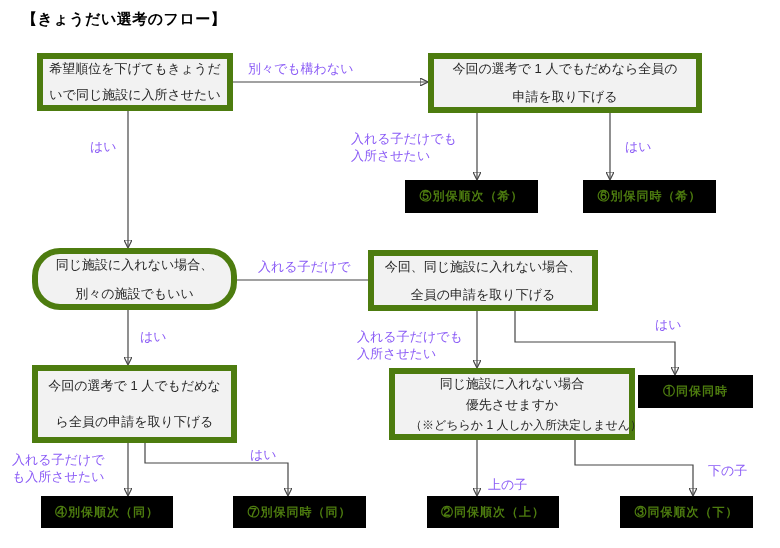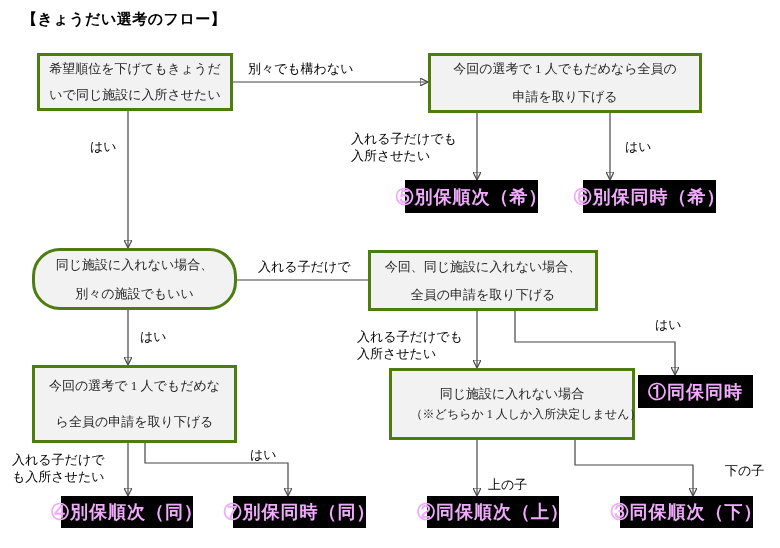--- a/index.html
+++ b/index.html
@@ -1,72 +1,72 @@
 <!DOCTYPE html>
 <html><head>
 <meta charset="utf-8">
 <style>
   html,body{margin:0;padding:0;background:#ffffff;}
   .stage{
     position:relative;width:780px;height:548px;background:#ffffff;
-    font-family:Liberation Serif, serif;color:#1f1f1f;
+    font-family:Liberation Sans, sans-serif;color:#1f1f1f;
     overflow:hidden;
   }
   .title{
     position:absolute;left:22px;top:10px;margin:0;
     font-size:15px;font-weight:bold;color:#000;letter-spacing:0.5px;
   }
   .connectors{position:absolute;left:0;top:0;width:780px;height:548px;}
   .connectors path{stroke:#454545;stroke-width:1.2;fill:none;}
   .box{
-    position:absolute;background:#f2f2f2;border:3px solid #4d7c0f;
+    position:absolute;background:#f2f2f2;border:6px solid #4d7c0f;
     display:flex;flex-direction:column;justify-content:center;align-items:center;
     text-align:center;font-size:13px;color:#262626;box-sizing:border-box;
   }
   .box .bl{display:block;white-space:nowrap;}
   #box-a{left:37px;top:53px;width:196px;height:58px;}
   #box-a .bl{line-height:26px;}
   #box-b{left:428px;top:53px;width:274px;height:60px;}
   #box-b .bl{line-height:28px;}
   #box-c{left:32px;top:248px;width:205px;height:62px;border-radius:28px;}
   #box-c .bl{line-height:29px;}
   #box-d{left:368px;top:250px;width:230px;height:61px;}
   #box-d .bl{line-height:28px;}
   #box-e{left:32px;top:365px;width:205px;height:78px;}
   #box-e .bl{line-height:36px;}
   #box-f{left:389px;top:368px;width:246px;height:72px;}
   #box-f .bl{line-height:21px;}
   #box-f .bl.small{font-size:12px;margin-left:28px;}
   .result{
-    position:absolute;background:#000000;color:#f0abfc;
+    position:absolute;background:#000000;color:#4d7c0f;
     display:flex;justify-content:center;align-items:center;
-    font-size:18px;font-weight:bold;letter-spacing:1px;box-sizing:border-box;
+    font-size:12px;font-weight:bold;letter-spacing:1px;box-sizing:border-box;
     white-space:nowrap;
   }
   #res-5{left:405px;top:180px;width:133px;height:33px;}
   #res-6{left:583px;top:180px;width:133px;height:33px;}
   #res-1{left:638px;top:375px;width:115px;height:33px;}
-  #res-4{left:41px;top:496px;width:132px;height:32px;margin-left:20px;}
+  #res-4{left:41px;top:496px;width:132px;height:32px;}
   #res-7{left:233px;top:496px;width:133px;height:32px;}
   #res-2{left:427px;top:496px;width:132px;height:32px;}
   #res-3{left:620px;top:496px;width:133px;height:32px;}
-  .lbl{position:absolute;font-size:13px;color:#000000;line-height:17px;white-space:nowrap;}
+  .lbl{position:absolute;font-size:13px;color:#8b5cf6;line-height:17px;white-space:nowrap;}
   .lbl .l{display:block;}
   #lbl-separate-ok{left:248px;top:60px;}
   #lbl-yes-a-c{left:90px;top:138px;}
   #lbl-enter-only-b{left:351px;top:130px;}
   #lbl-yes-b-6{left:625px;top:138px;}
   #lbl-same-facility{left:258px;top:258px;}
   #lbl-yes-c-e{left:140px;top:328px;}
   #lbl-enter-only-d{left:357px;top:328px;}
   #lbl-yes-d-1{left:655px;top:316px;}
   #lbl-enter-only-e{left:12px;top:451px;}
   #lbl-yes-e-7{left:250px;top:446px;}
   #lbl-upper-child{left:488px;top:476px;}
-  #lbl-lower-child{left:725px;top:462px;}
+  #lbl-lower-child{left:708px;top:462px;}
 </style>
 </head>
 <body>
 
 <div class="stage">
 
   <h1 class="title">【きょうだい選考のフロー】</h1>
 
   <svg class="connectors" viewBox="0 0 780 548">
     <defs>
@@ -108,20 +108,21 @@
     <span class="bl">全員の申請を取り下げる</span>
   </div>
 
   <div class="box" id="box-e">
     <span class="bl">今回の選考で 1 人でもだめな</span>
     <span class="bl">ら全員の申請を取り下げる</span>
   </div>
 
   <div class="box" id="box-f">
     <span class="bl">同じ施設に入れない場合</span>
+    <span class="bl">優先させますか</span>
     <span class="bl small">（※どちらか 1 人しか入所決定しません）</span>
   </div>
 
   <div class="result" id="res-1">①同保同時</div>
   <div class="result" id="res-2">②同保順次（上）</div>
   <div class="result" id="res-3">③同保順次（下）</div>
   <div class="result" id="res-4">④別保順次（同）</div>
   <div class="result" id="res-5">⑤別保順次（希）</div>
   <div class="result" id="res-7">⑦別保同時（同）</div>
   <div class="result" id="res-6">⑥別保同時（希）</div>

